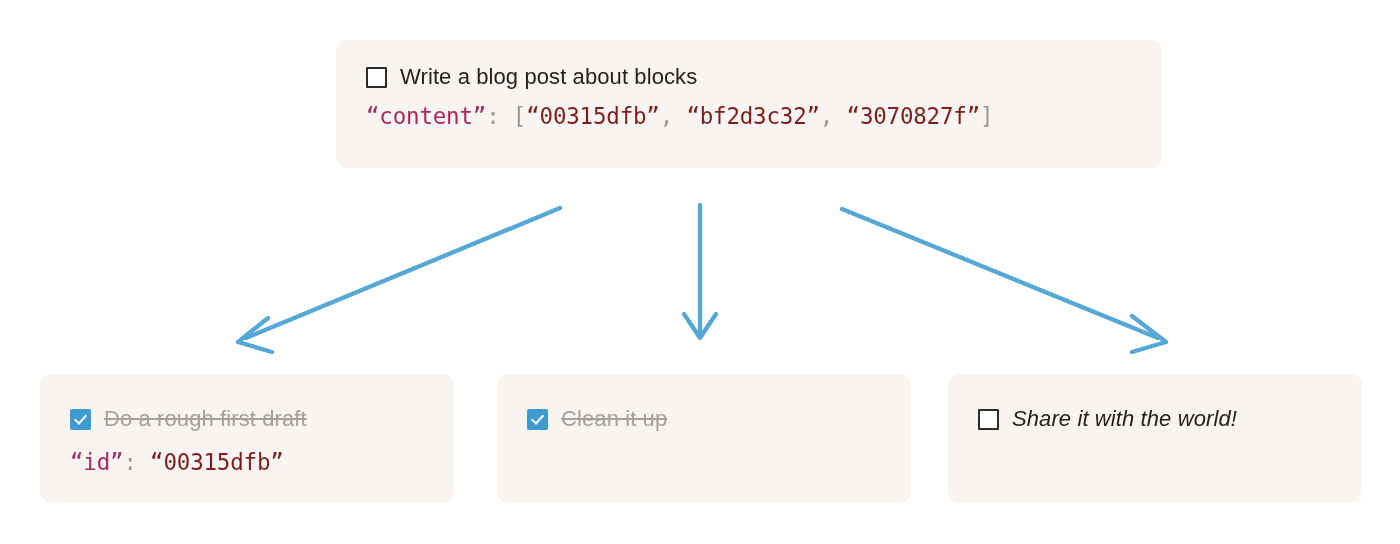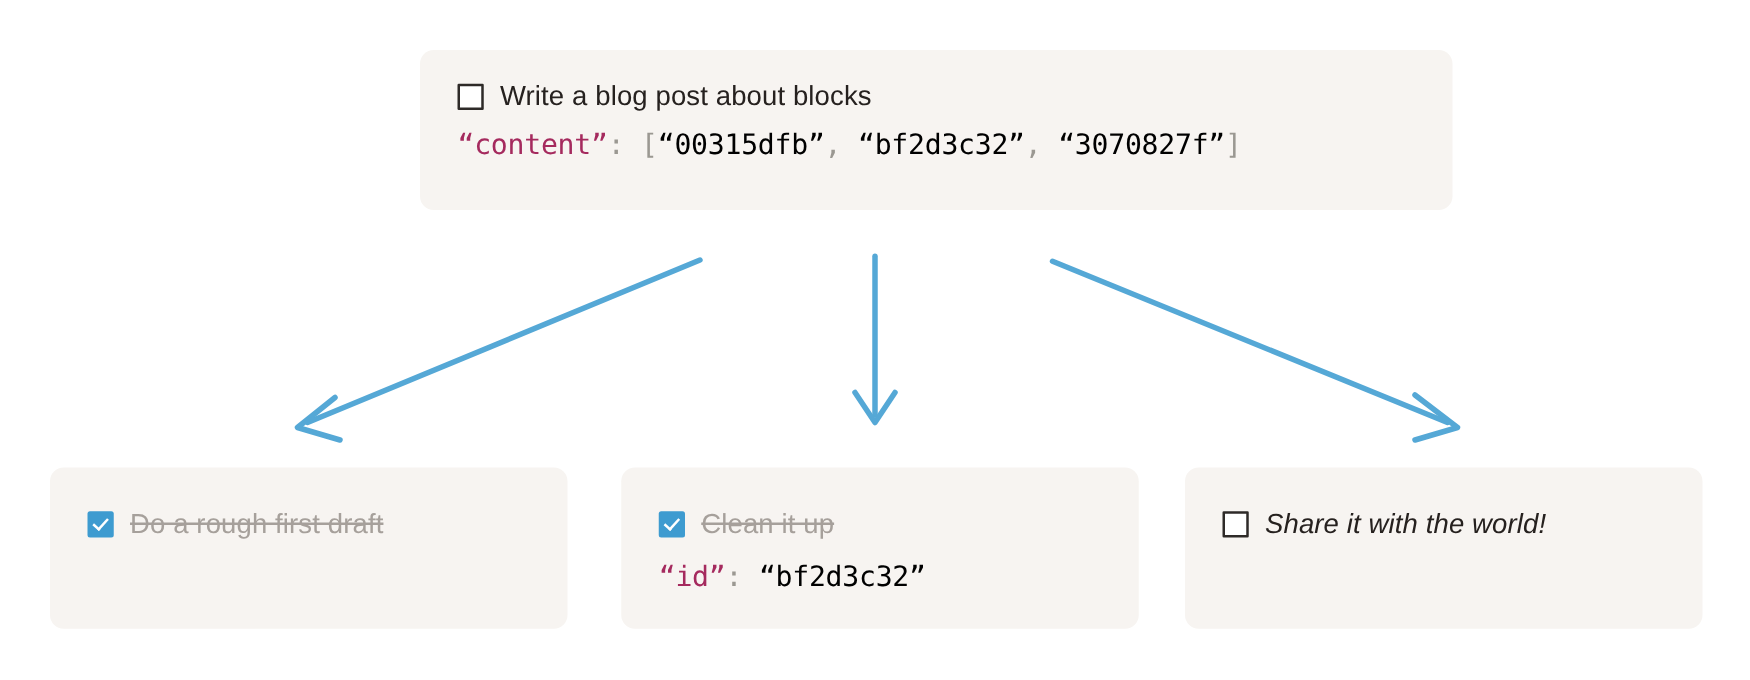--- a/index.html
+++ b/index.html
@@ -114,21 +114,21 @@
     font-family: "DejaVu Sans Mono", "Liberation Mono", monospace;
     font-size: 22.5px;
     line-height: 30px;
     white-space: nowrap;
     letter-spacing: -0.2px;
   }
   .json-line.sub { margin-top: 13px; }
 
   .j-key   { color: #A52A5E; margin-top: 36px; }
   .j-punct { color: #9B9892; }
-  .j-str   { color: #000000; }
+  .j-str   { color: #7f1d1d; }
 </style>
 </head>
 <body>
 
 <div id="stage">
 
   <svg id="arrows" viewBox="0 0 1400 544" width="1400" height="544" xmlns="http://www.w3.org/2000/svg">
 
     <g>
       <line x1="560" y1="208" x2="246" y2="338" stroke="#55A8D6" stroke-width="4.4" stroke-linecap="round"></line>
@@ -154,29 +154,29 @@
     <div class="json-line">
       <span class="j-key">“content”</span><span class="j-punct">:</span><span class="j-punct">&nbsp;</span><span class="j-punct">[</span><span class="j-str">“00315dfb”</span><span class="j-punct">, </span><span class="j-str">“bf2d3c32”</span><span class="j-punct">, </span><span class="j-str">“3070827f”</span><span class="j-punct">]</span>
     </div>
   </div>
 
   <div class="card card-child card-child-1">
     <div class="todo-line">
       <span class="checkbox checked"></span>
       <span class="todo-label done">Do a rough first draft</span>
     </div>
+    <div class="json-line sub">
+      <span class="j-key">“id”</span><span class="j-punct">:</span><span class="j-punct">&nbsp;</span><span class="j-str">“00315dfb”</span>
+    </div>
   </div>
 
   <div class="card card-child card-child-2">
     <div class="todo-line">
       <span class="checkbox checked"></span>
       <span class="todo-label done">Clean it up</span>
-    </div>
-    <div class="json-line sub">
-      <span class="j-key">“id”</span><span class="j-punct">:</span><span class="j-punct">&nbsp;</span><span class="j-str">“bf2d3c32”</span>
     </div>
   </div>
 
   <div class="card card-child card-child-3">
     <div class="todo-line">
       <span class="checkbox unchecked"></span>
       <span class="todo-label">Share it with the world!</span>
     </div>
   </div>
 

